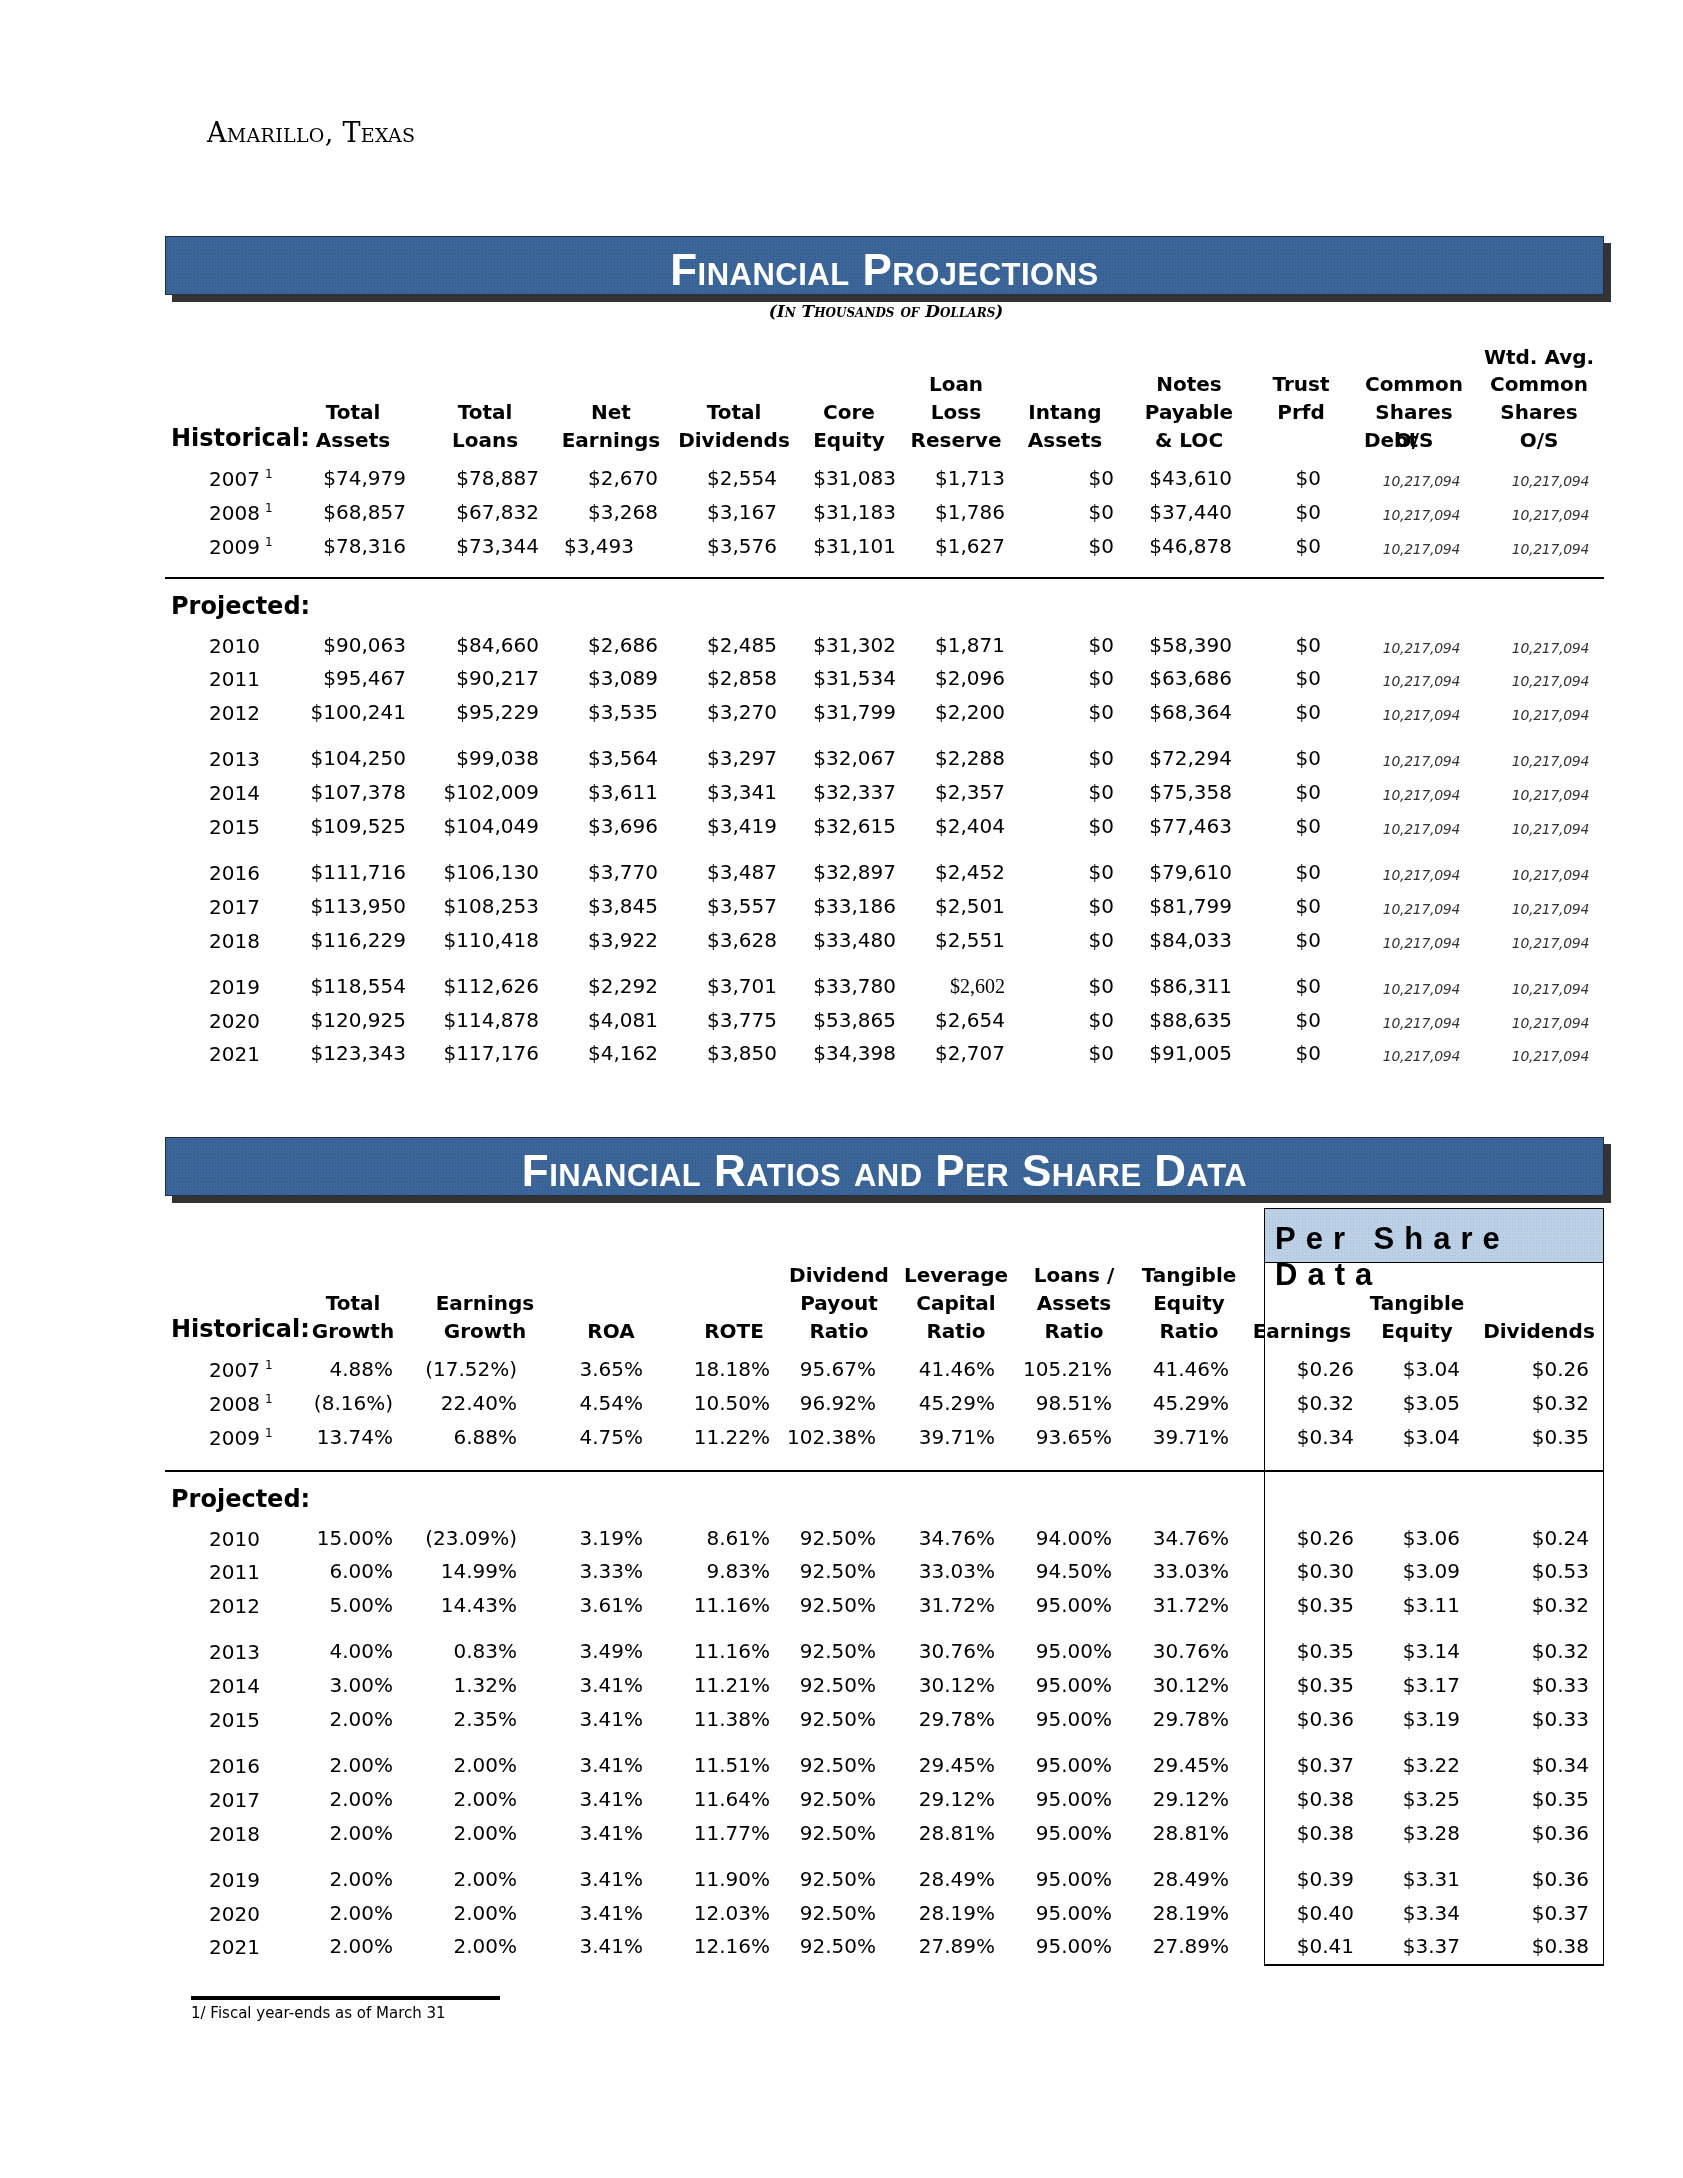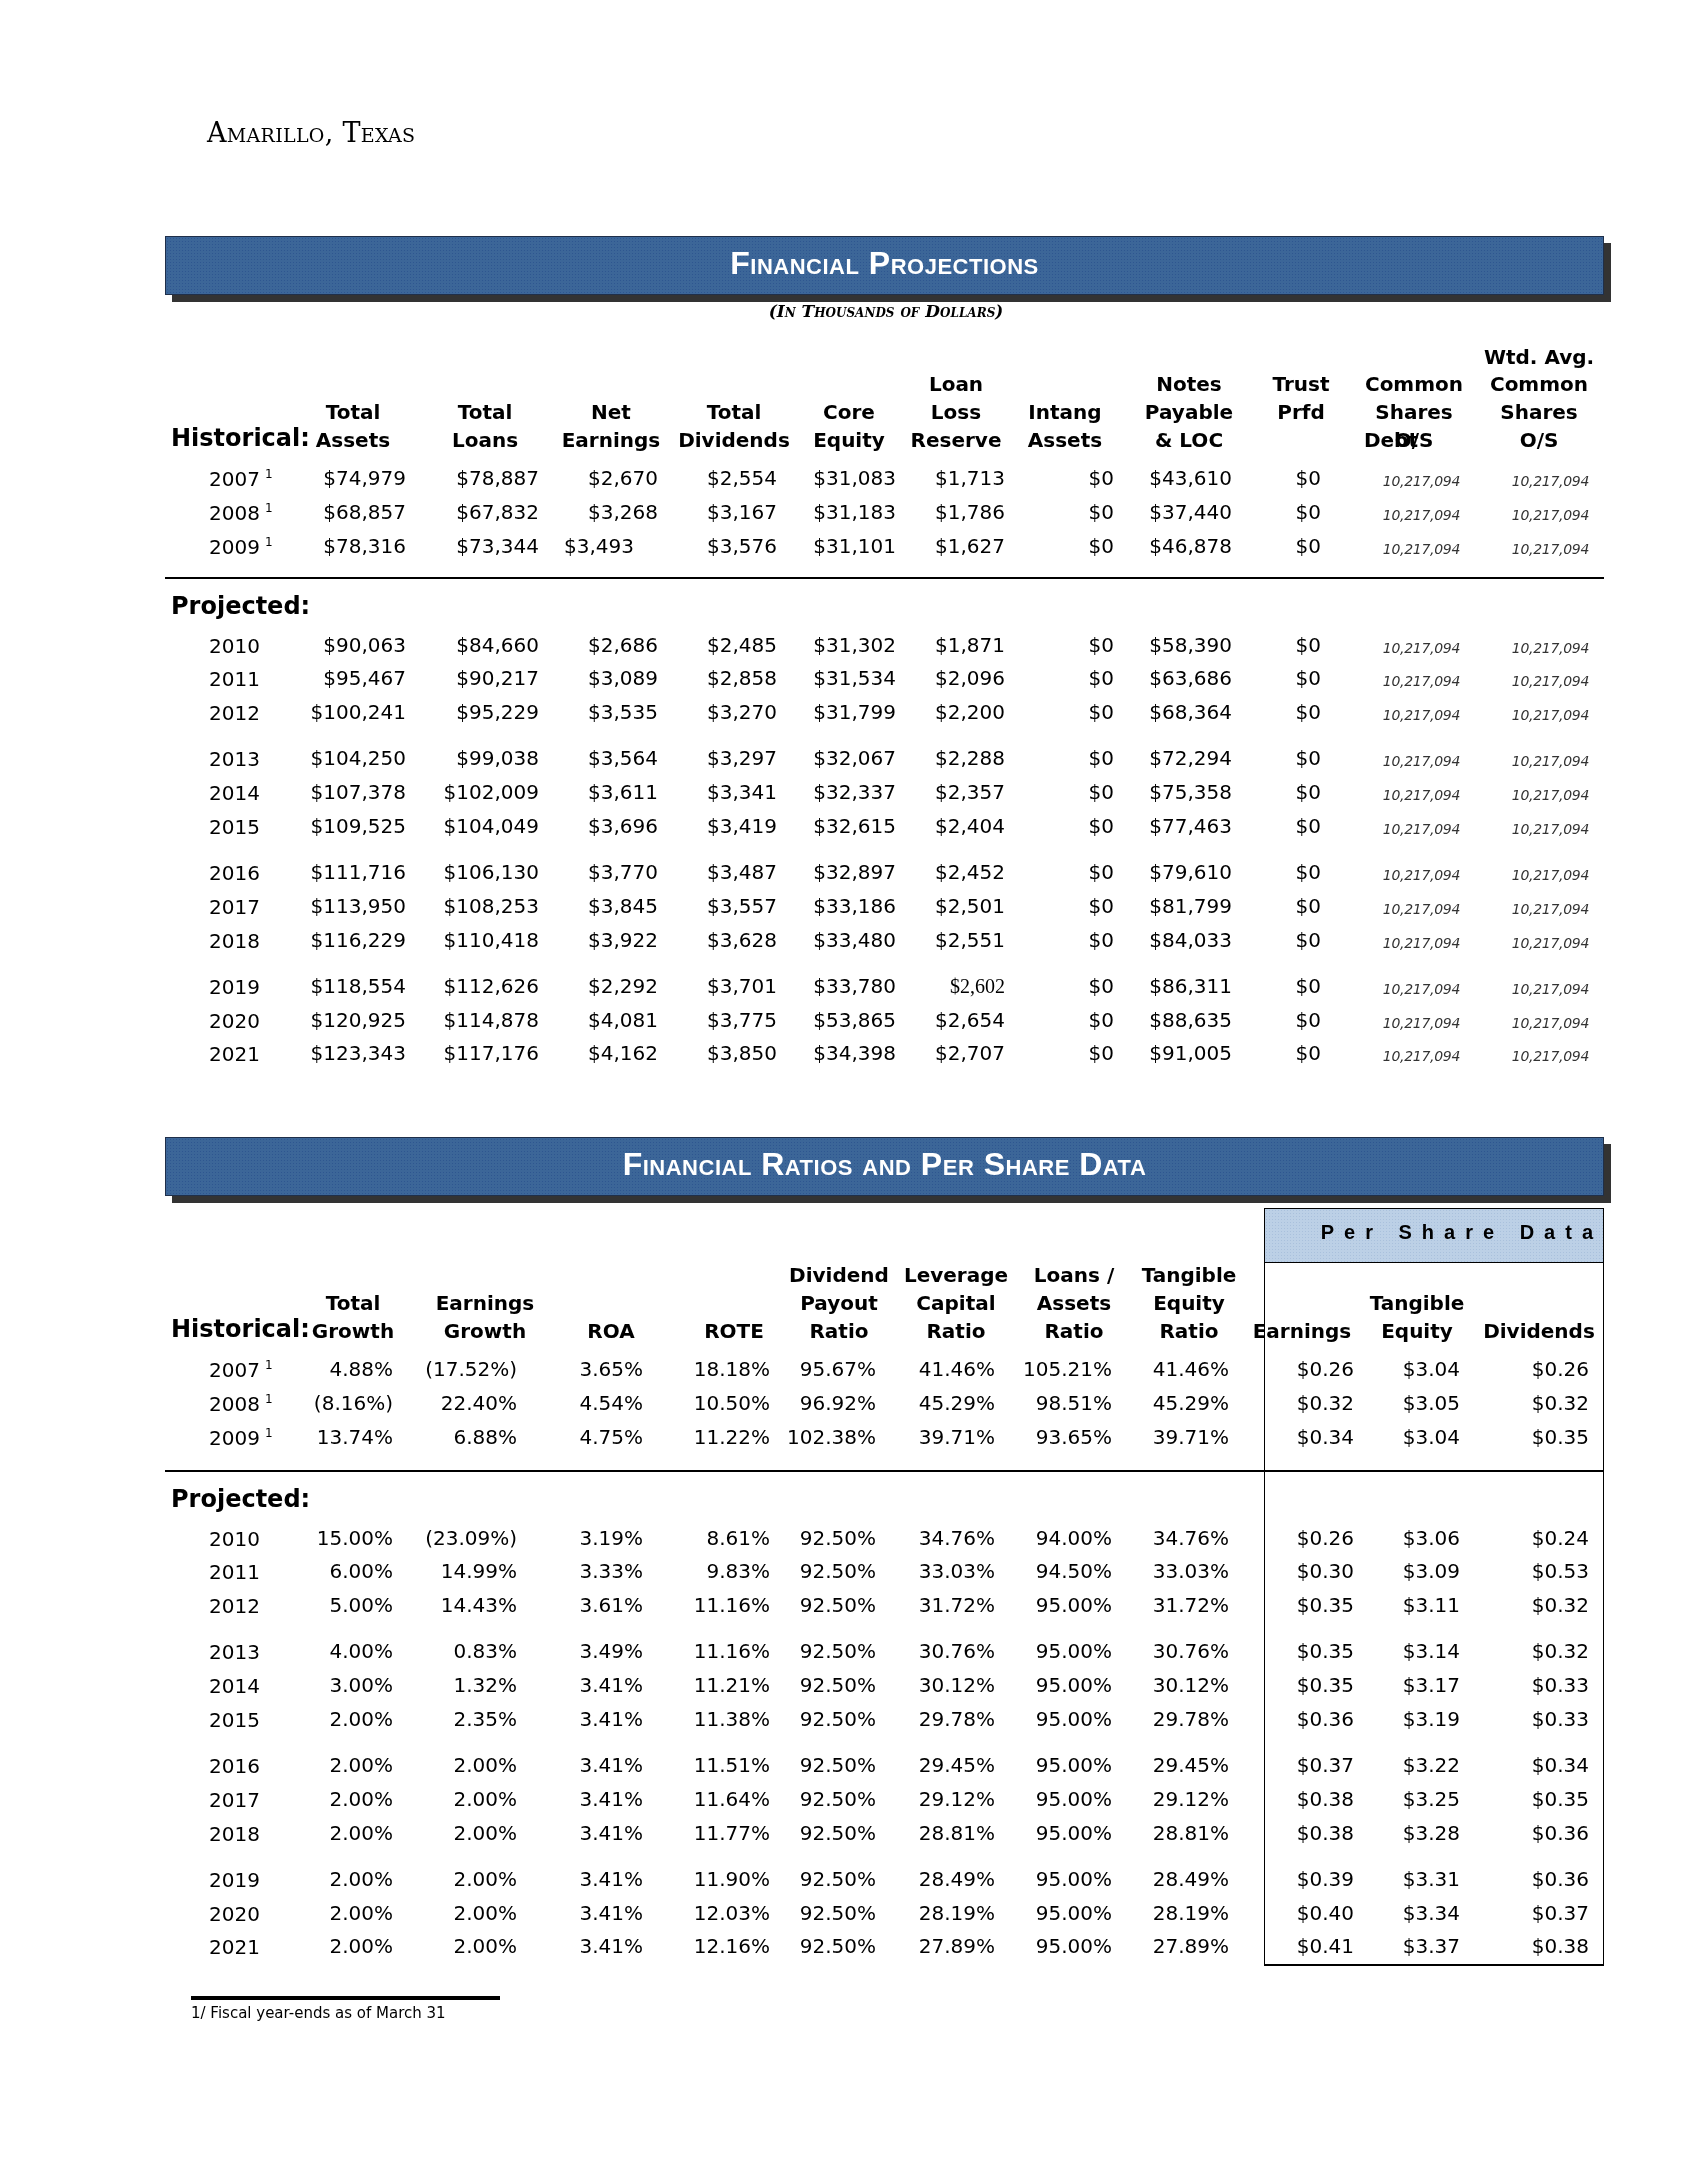--- a/index.html
+++ b/index.html
@@ -6,42 +6,42 @@
   html, body { width: 1683px; height: 2178px; background: #ffffff; }
   body { position: relative; font-family: "DejaVu Sans", sans-serif; color: #000; }
 
   .org { position: absolute; left: 171px; top: 111px; font-family: "DejaVu Serif", serif; font-variant: small-caps; font-size: 27px; letter-spacing: 0.3px; }
   .org .line2 { display: block; margin-left: 36px; margin-top: 6px; }
 
   .banner { position: absolute; left: 165px; width: 1439px; height: 59px; background: #3c6698;
     background-image: radial-gradient(#2e5690 0.8px, transparent 0.9px); background-size: 3px 3px;
     border: 1px solid #1f2f4a; box-shadow: 7px 7px 0 #333333; }
   .banner .t { position: absolute; left: 0; right: 0; top: 8px; text-align: center; color: #fff;
-    font-family: "Liberation Sans", sans-serif; font-weight: bold; font-variant: small-caps; font-size: 32px; letter-spacing: 0.5px; }
+    font-family: "Liberation Sans", sans-serif; font-weight: bold; font-variant: small-caps; font-size: 44px; letter-spacing: 0.5px; }
   .b1 { top: 236px; }
   .b2 { top: 1137px; }
 
   .subtitle { position: absolute; left: 0; width: 1772px; top: 301px; text-align: center; font-family: "DejaVu Serif", serif;
     font-style: italic; font-weight: bold; font-variant: small-caps; font-size: 17px; }
 
   .cell { position: absolute; white-space: nowrap; font-family: "DejaVu Sans", sans-serif; font-size: 20px; line-height: 22px; }
   .hdr { font-weight: bold; text-align: center; font-size: 20px; line-height: 28px; }
   .num { text-align: right; }
   .ital { font-style: italic; font-size: 14px; color: #333; letter-spacing: -0.3px; }
   .label { position: absolute; font-weight: bold; font-size: 24px; }
   .year { position: absolute; font-size: 20px; text-align: left; }
   .year sup { font-size: 12px; vertical-align: super; margin-left: 5px; }
 
   .hr { position: absolute; left: 165px; width: 1439px; height: 2px; background: #000; }
 
   .psbox-head { position: absolute; left: 1264px; top: 1208px; width: 340px; height: 55px; background: #bcd0e6;
     background-image: radial-gradient(#a9c0dc 0.8px, transparent 0.9px); background-size: 3px 3px;
     border: 1px solid #000; border-bottom: 1px solid #000; }
-  .psbox-head span { position: absolute; left: 0; right: 0; top: 12px; text-align: right; font-family: "Liberation Sans", sans-serif;
-    font-weight: bold; font-size: 20px; letter-spacing: 10px; padding-left: 10px; }
+  .psbox-head span { position: absolute; left: 0; right: 0; top: 12px; text-align: left; font-family: "Liberation Sans", sans-serif;
+    font-weight: bold; font-size: 31px; letter-spacing: 10px; padding-left: 10px; }
   .psbox-body { position: absolute; left: 1264px; top: 1263px; width: 340px; height: 703px; border-left: 1px solid #000; border-right: 1px solid #000; border-bottom: 2px solid #000; }
 
   .footline { position: absolute; left: 191px; top: 1996px; width: 309px; height: 4px; background: #000; }
   .footnote { position: absolute; left: 191px; top: 2004px; font-size: 15px; }
 </style>
 </head>
 <body>
 
 <div class="org">
   <span class="line2">Amarillo, Texas</span>

